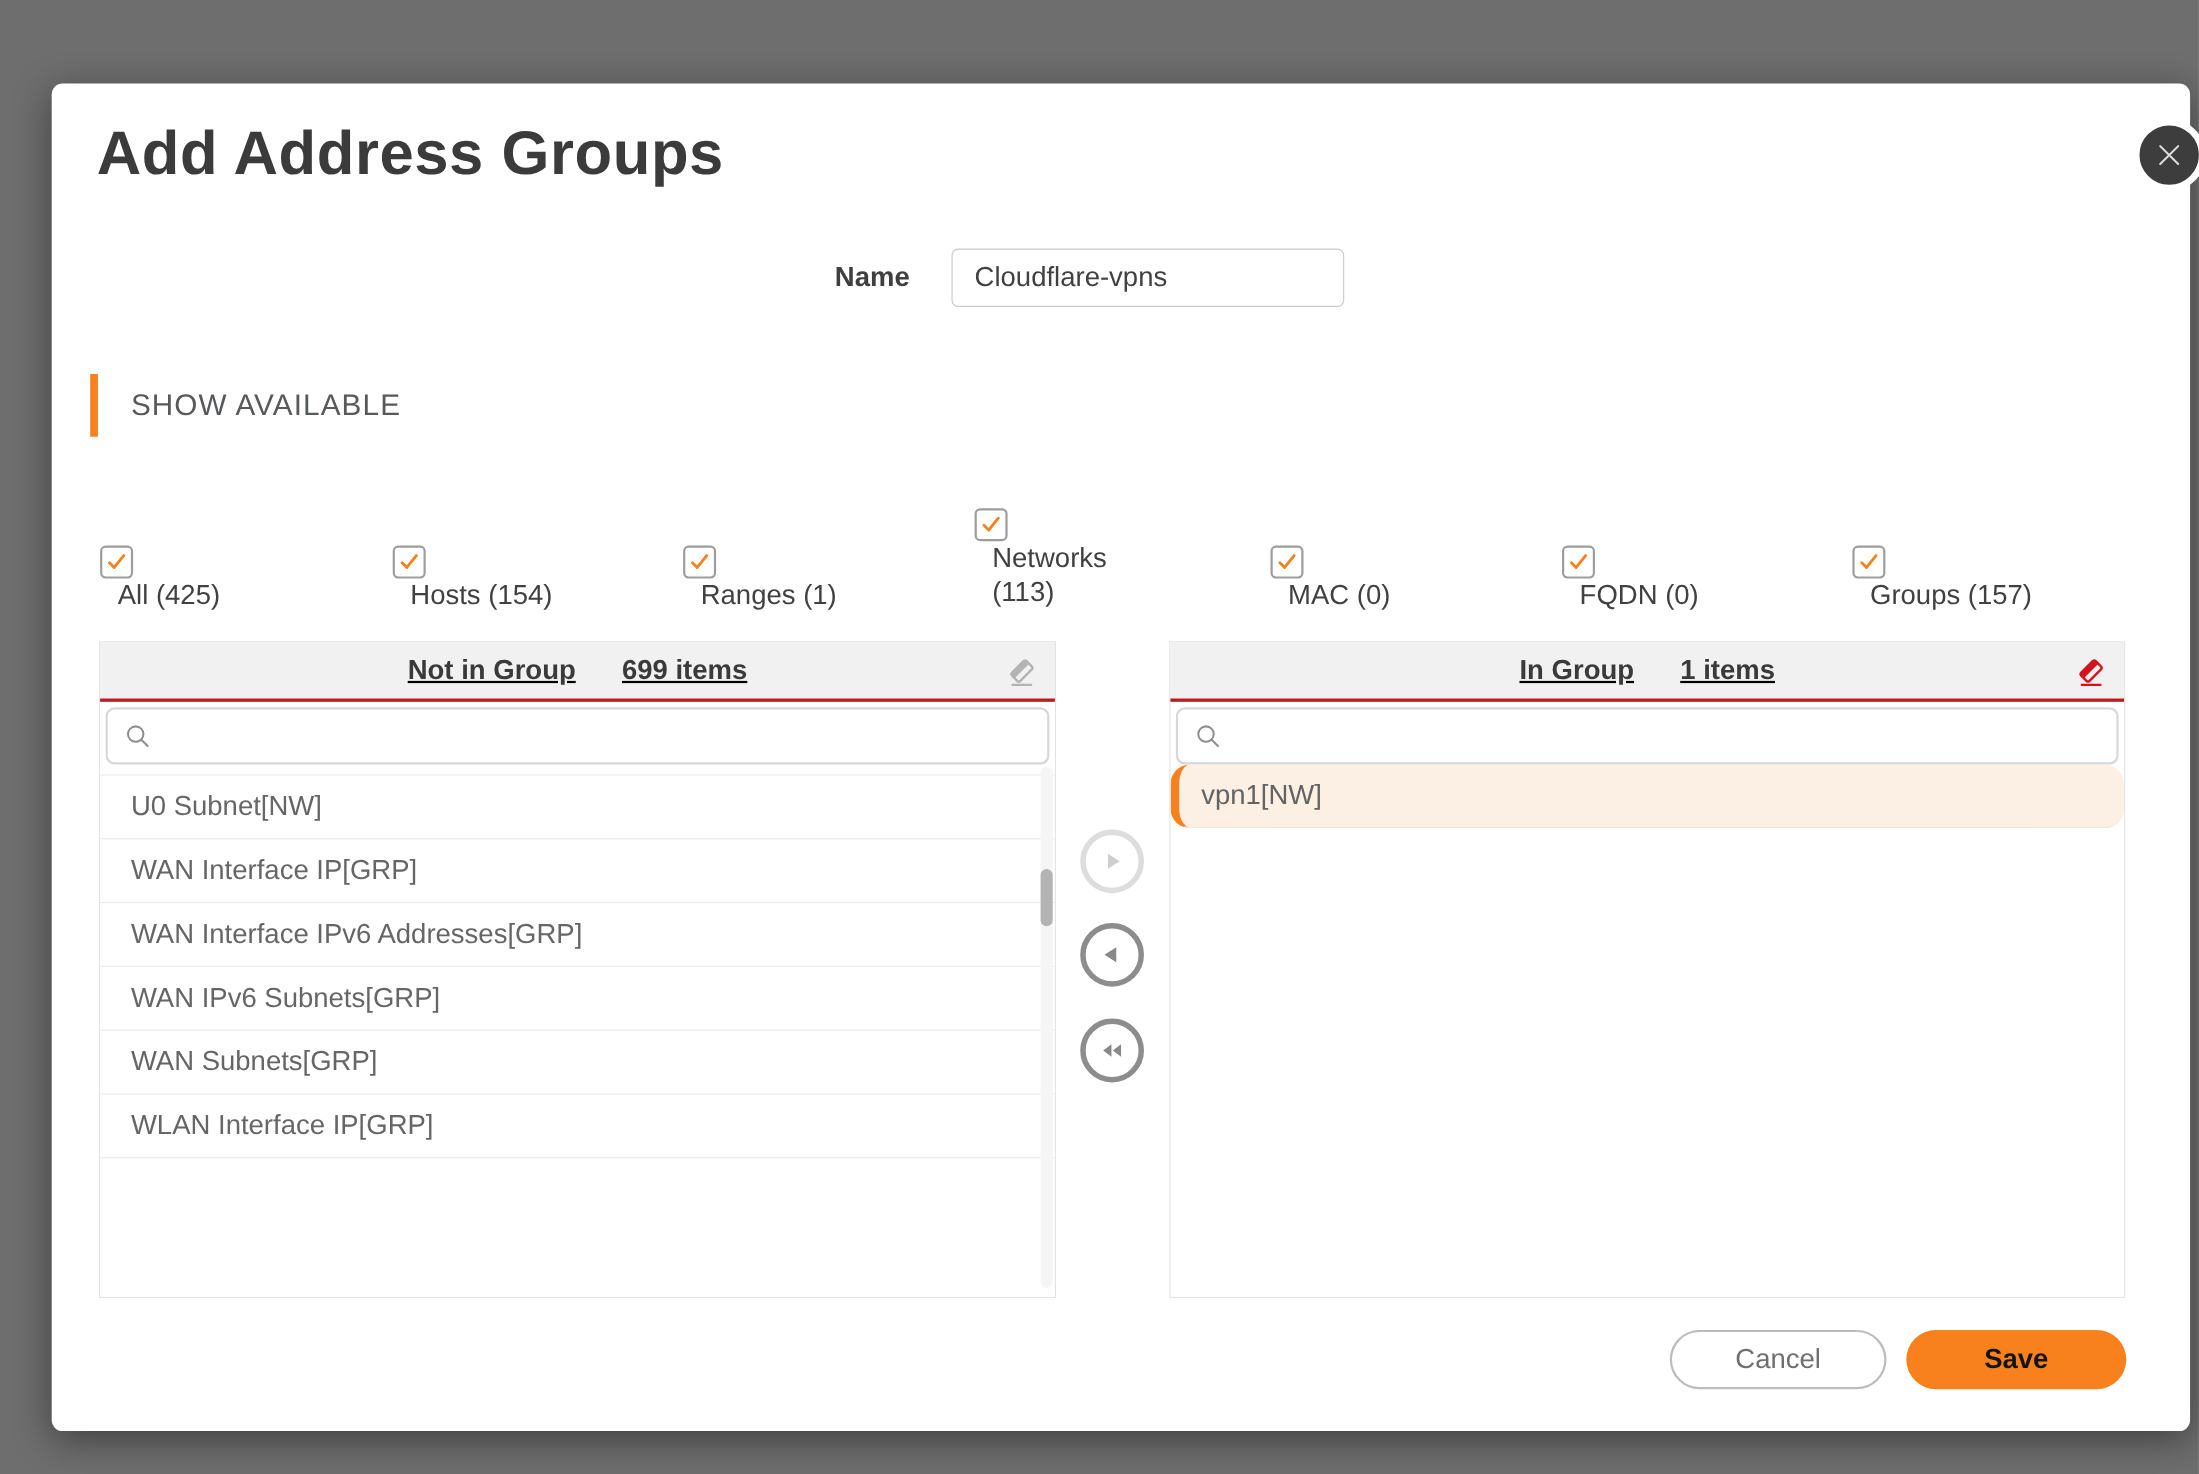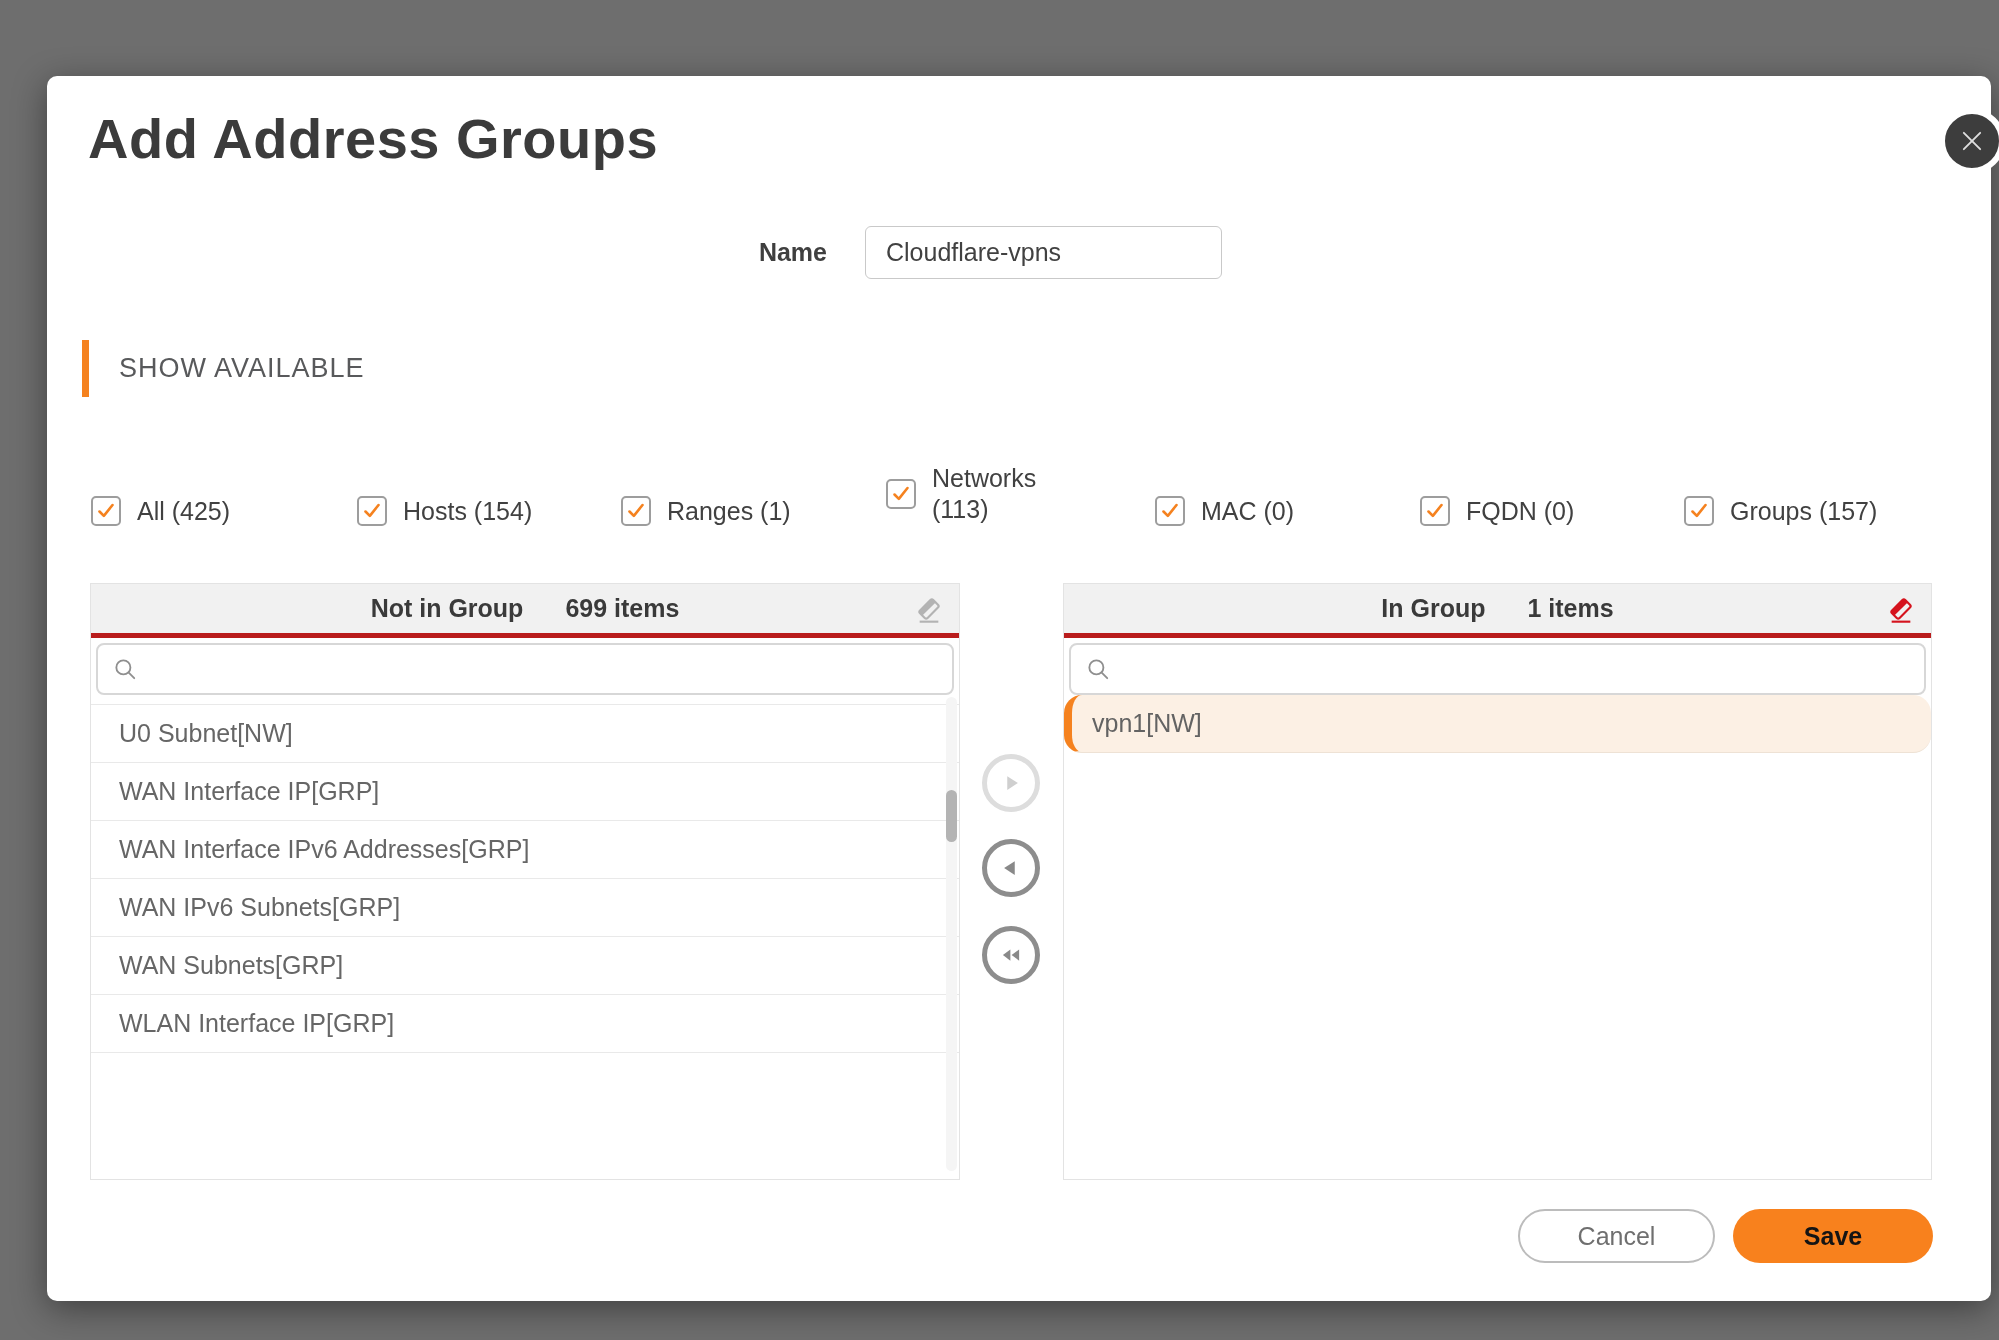--- a/index.html
+++ b/index.html
@@ -52,21 +52,21 @@
     position:absolute; left:35px; top:264px; height:57px;
     display:flex; align-items:center;
   }
   .section-bar { width:7px; height:57px; background:#f5821f; }
   .section-text {
     margin-left:30px; font-size:27px; color:#58595b; letter-spacing:1px;
   }
 
   
   .filter-item {
-    position:absolute; display:flex; align-items:center;
+    position:absolute; display:flex; flex-direction:column;
   }
   .filter-item.single { top:420px; height:30px; }
   .filter-item.two-line { top:386px; height:64px; }
   .checkbox {
     width:30px; height:30px; flex:0 0 30px;
     border:2px solid #9d9d9d; border-radius:5px; background:#fff;
     display:flex; align-items:center; justify-content:center;
     cursor:pointer; padding:0;
   }
   .checkbox svg { width:26px; height:26px; }
@@ -76,22 +76,22 @@
 
   
   .panel {
     position:absolute; top:507px; width:870px; height:597px;
     border:1px solid #e3e3e3; background:#fff;
   }
   .panel.left  { left:43px; }
   .panel.right { left:1016px; width:869px; }
   .panel-header {
     position:relative; height:54px; background:#f1f1f1;
-    border-bottom:5px solid #b91c1c;
-    display:flex; align-items:center; justify-content:center;
+    border-bottom:3px solid #b91c1c;
+    display:flex; align-items:center; justify-content:center;text-decoration:underline;
   }
   .panel-title { font-size:25px; font-weight:700; color:#3a3a3a; }
   .panel-count { font-size:25px; font-weight:700; color:#3a3a3a; margin-left:42px; }
   .eraser-btn {
     position:absolute; right:12px; top:50%; transform:translateY(-50%);
     width:36px; height:36px; background:transparent; border:none;
     display:flex; align-items:center; justify-content:center; cursor:pointer; padding:0;
   }
   .eraser-btn.disabled { color:#b3b3b3; cursor:default; }
   .eraser-btn.enabled  { color:#d5131d; }

